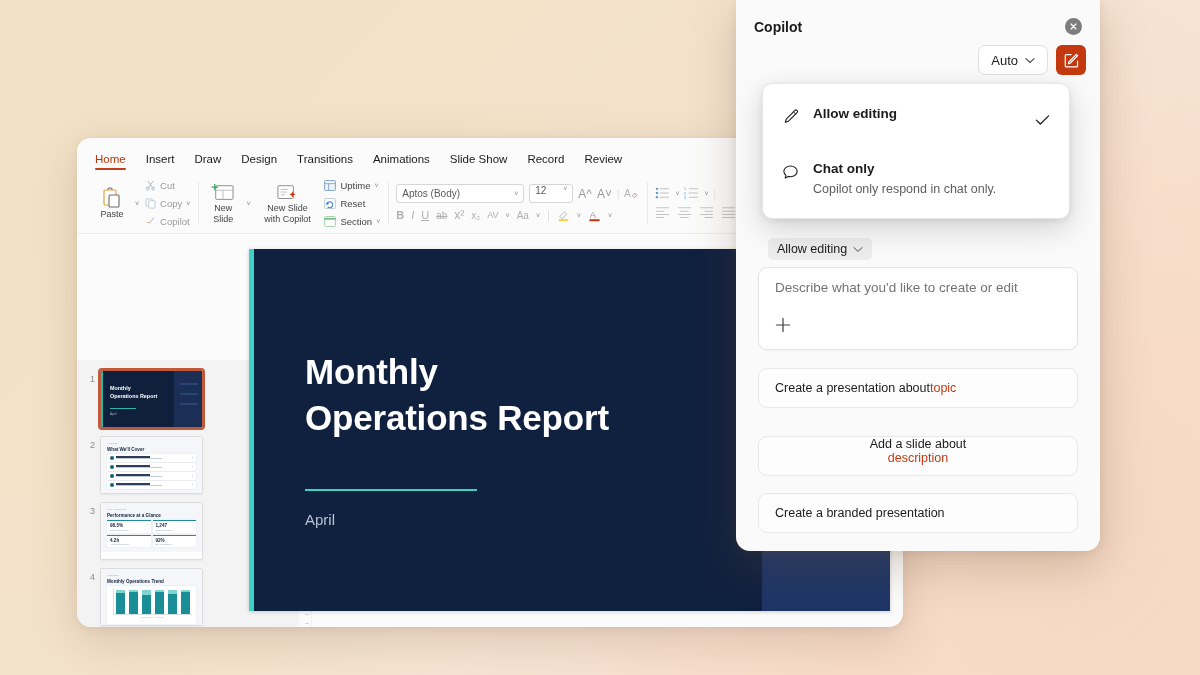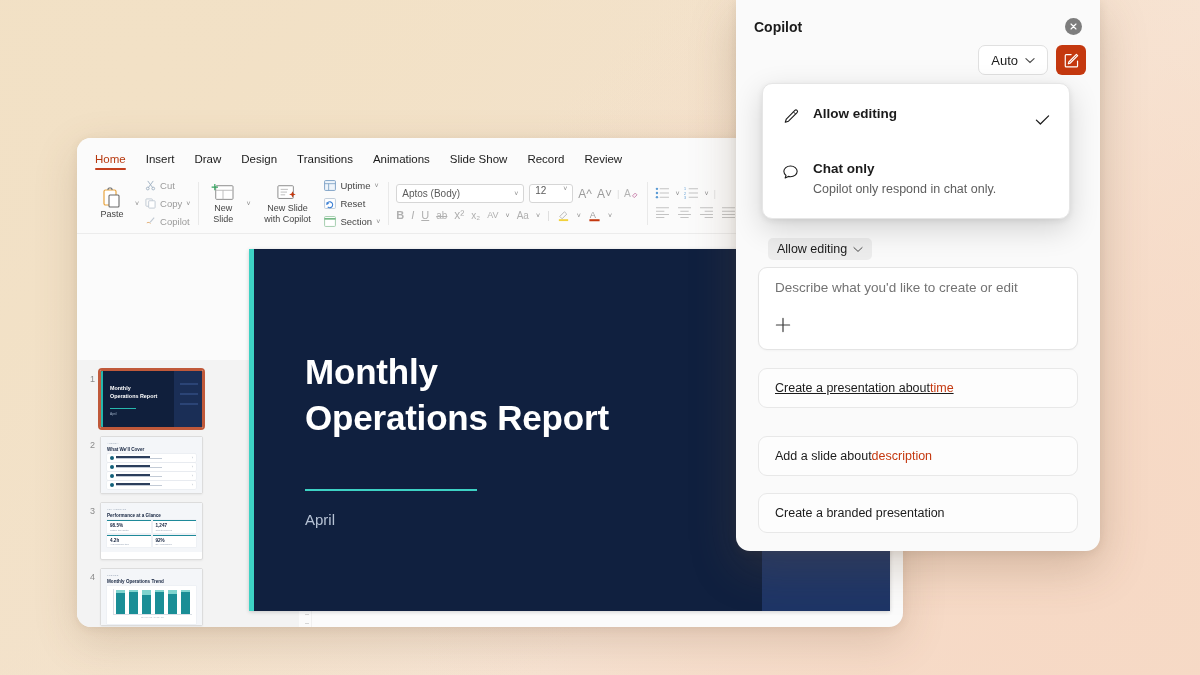--- a/index.html
+++ b/index.html
@@ -226,22 +226,22 @@
   #composer-placeholder { position: absolute; left: 16px; top: 12px; font-size: 13.5px; color: #737373; }
   #composer-plus { position: absolute; left: 14px; top: 47px; width: 20px; height: 20px; cursor: pointer; }
 
   .suggest {
     position: absolute; left: 22px; width: 320px; height: 40px;
     background: #fdfdfd; border: 1px solid #e8e8e8; border-radius: 9px;
     display: flex; align-items: center; padding: 0 16px;
     font-size: 12.5px; color: #1b1b1b; cursor: pointer;
   }
   .suggest .hl { color: #c4380f; }
-  #suggest-1 { top: 368px; text-decoration: underline; }
-  #suggest-2 { top: 436px; }
+  #suggest-1 { top: 368px; }
+  #suggest-2 { top: 436px; flex-direction: column; }
   #suggest-3 { top: 493px; }
 </style>
 </head>
 <body>
 
 <div id="ppt-window">
 
   <div class="ribbon-tabs">
     <div class="ribbon-tab active"><span>Home</span></div>
     <div class="ribbon-tab"><span>Insert</span></div>
@@ -706,21 +706,21 @@
     <div id="composer-placeholder">Describe what you'd like to create or edit</div>
     <div id="composer-plus">
       <svg width="20" height="20" viewBox="0 0 20 20">
         <path d="M10 3.4v13.2M3.4 10h13.2" stroke="#3c3c3c" stroke-width="1.2" stroke-linecap="round"></path>
       </svg>
     </div>
   </div>
 
   <div class="suggest" id="suggest-1">
     <span>Create a presentation about </span>
-      <span class="hl">time</span>
+      <span class="hl">topic</span>
   </div>
   <div class="suggest" id="suggest-2">
     <span>Add a slide about </span>
       <span class="hl">description</span>
   </div>
   <div class="suggest" id="suggest-3">
     <span>Create a branded presentation</span>
       <span class="hl"></span>
   </div>
 </div>

